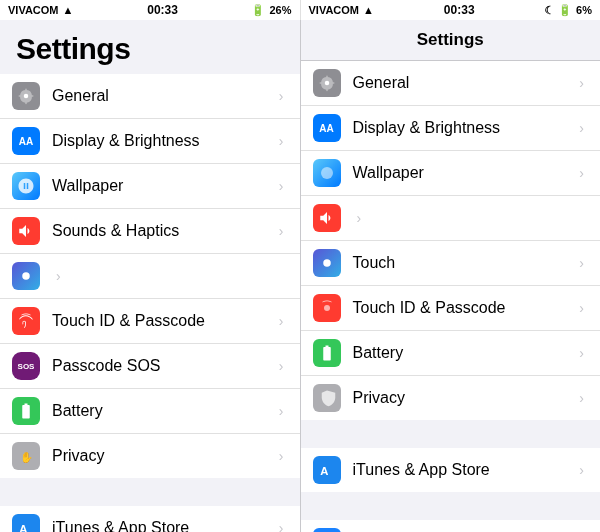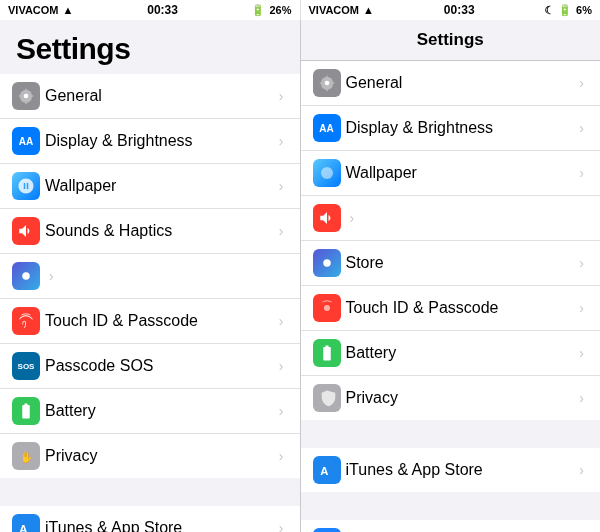--- a/index.html
+++ b/index.html
@@ -107,21 +107,21 @@
       cursor: pointer;
     }
     .settings-row:last-child {
       border-bottom: none;
     }
 
     .settings-icon {
       width: 28px;
       height: 28px;
       border-radius: 6px;
-      margin-right: 5px;
+      margin-right: 12px;
       display: flex;
       align-items: center;
       justify-content: center;
       flex-shrink: 0;
       font-size: 14px;
     }
 
     .settings-label {
       flex: 1;
       font-size: 16px;
@@ -135,21 +135,21 @@
     }
 
     
     .icon-gray { background: #8e8e93; }
     .icon-blue { background: #007aff; }
     .icon-pink { background: #ff3b30; }
     .icon-red { background: #ff3b30; }
     .icon-green { background: #34c759; }
     .icon-medium-gray { background: #aeaeb2; }
     .icon-blue2 { background: #1c86ee; }
-    .icon-sos { background: #0369a1; }
+    .icon-sos { background: #701a75; border-radius: 9px; }
     .icon-mail-blue { background: #1a82ff; }
 
     
     .icon-svg {
       width: 18px;
       height: 18px;
     }
 
     
     .panel-divider {
@@ -342,21 +342,21 @@
               </svg>
           </div>
           <span class="settings-chevron">›</span>
         </div>
         <div class="settings-row">
           <div class="settings-icon" style="background: linear-gradient(135deg, #5856d6, #32ade6);">
             <svg class="icon-svg" viewBox="0 0 24 24" fill="white">
                 <circle cx="12" cy="12" r="5"></circle>
               </svg>
           </div>
-          <span class="settings-label">Store</span>
+          <span class="settings-label">Touch</span>
           <span class="settings-chevron">›</span>
         </div>
         <div class="settings-row">
           <div class="settings-icon icon-red">
             <svg class="icon-svg" viewBox="0 0 24 24" fill="white">
                 <path d="M17.81 4.47c-.08 0-.16-.02-.23-.06C15.66 3.42 14 3 12.01 3c-1.98 0-3.86.47-5.57 1.41-.24.13-.54.04-.68-.2-.13-.24-.04-.55.2-.68C7.82 2.52 9.86 2 12.01 2c2.13 0 3.99.47 6.03 1.52.25.13.34.43.21.67-.09.18-.26.28-.44.28z" opacity="0.8"></path>
                 <circle cx="12" cy="12" r="4" opacity="0.6"></circle>
               </svg>
           </div>
           <span class="settings-label">Touch ID &amp; Passcode</span>

